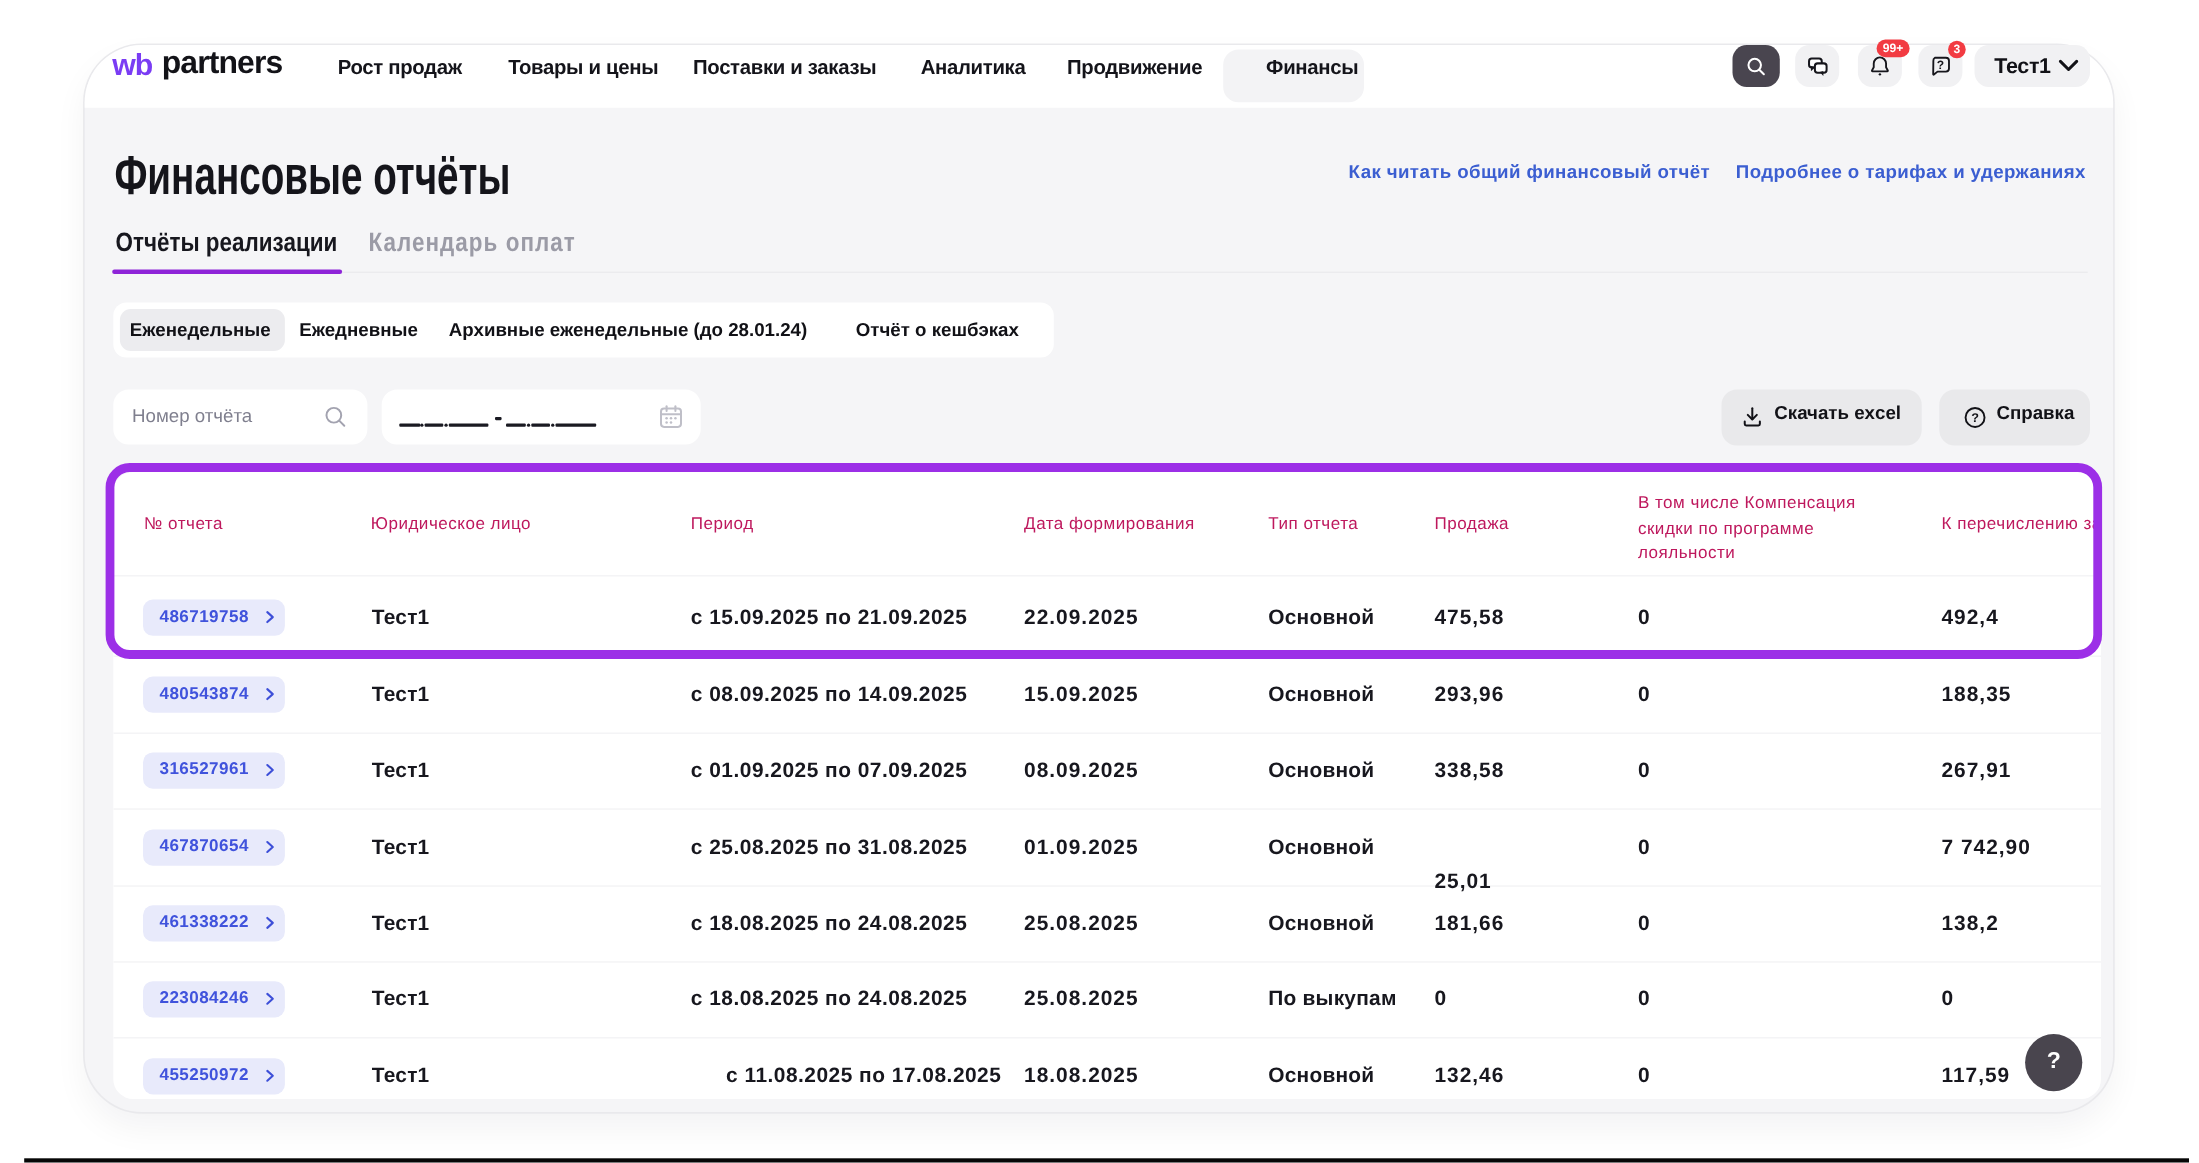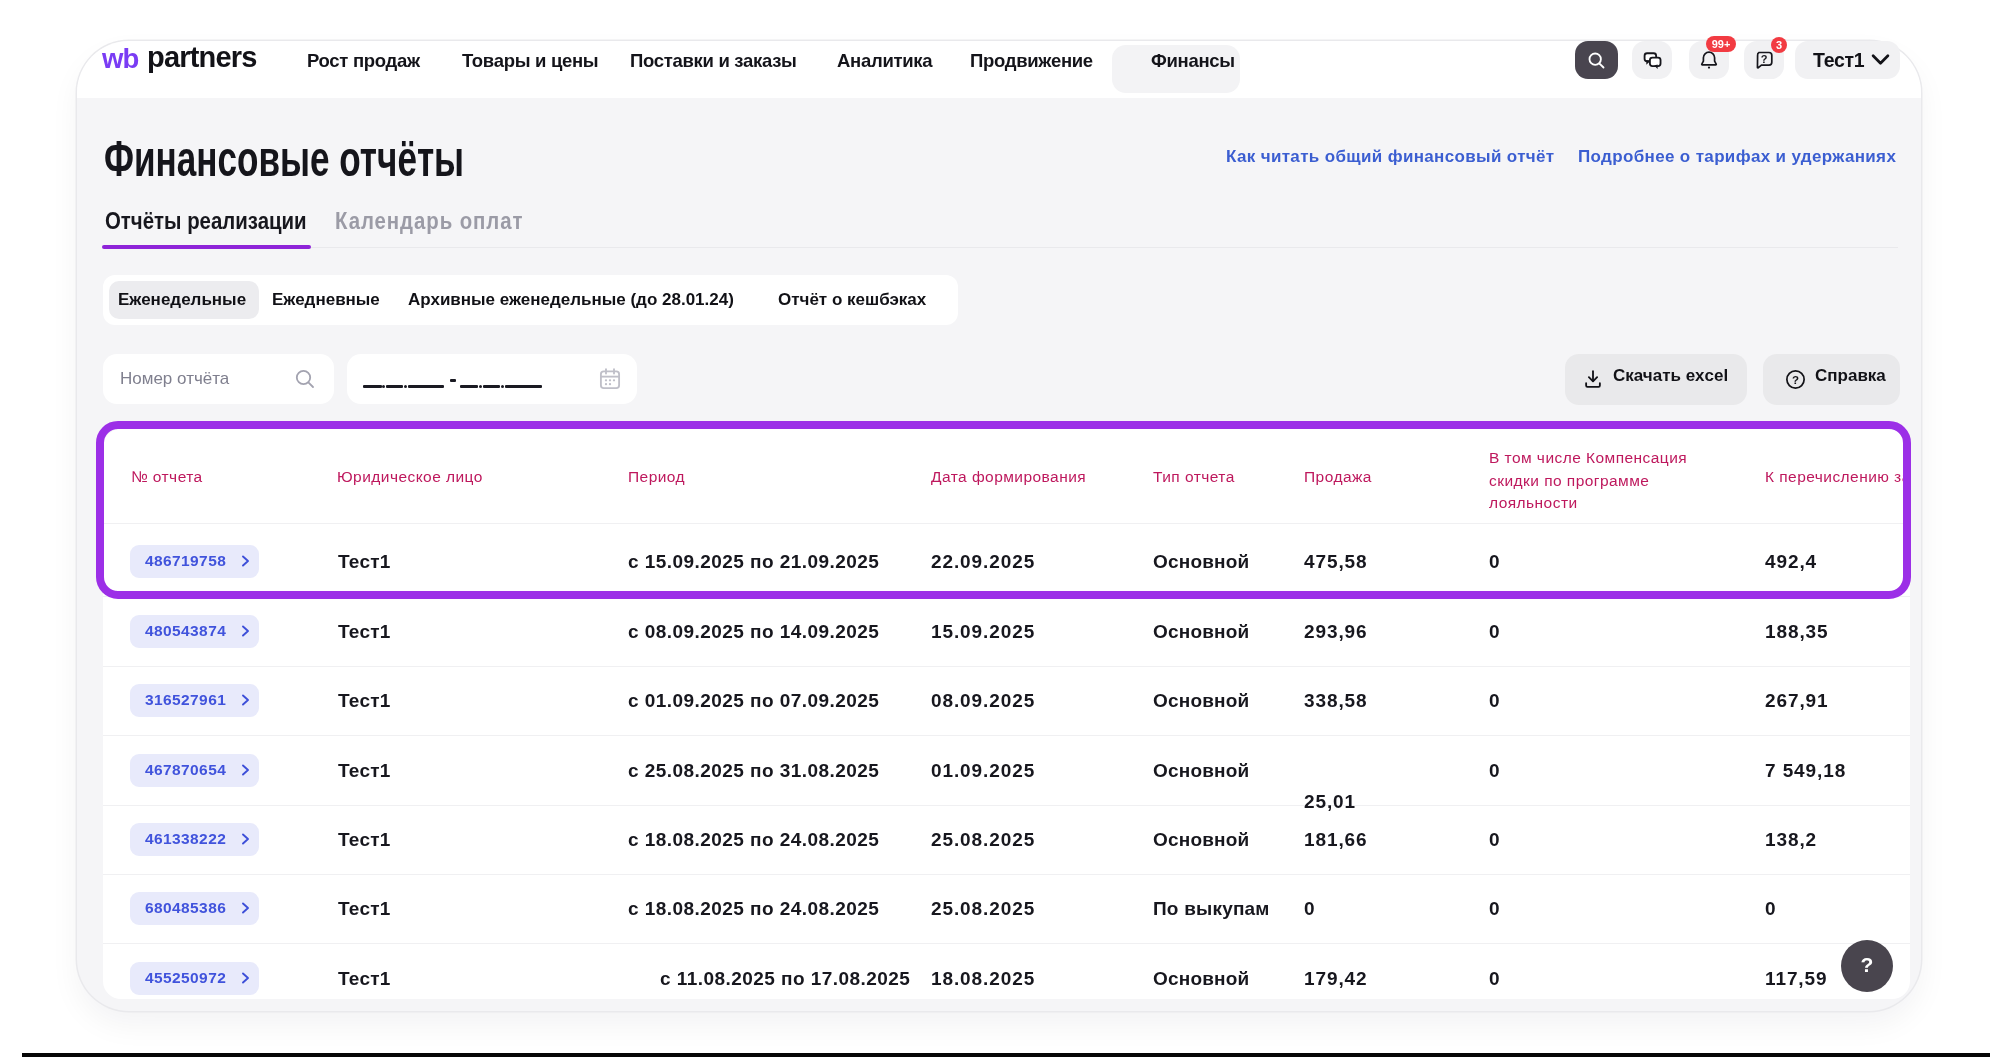--- a/index.html
+++ b/index.html
@@ -239,55 +239,55 @@
     <div class="rnum" style="left:42px; top:333px; line-height:16px;">467870654</div>
     <svg class="rchev" style="left:135px; top:334px;" width="14" height="14" viewBox="0 0 14 14" fill="none">
         <path d="M5 2.5 L10 7 L5 11.5" stroke="#3D4FD8" stroke-width="1.9" stroke-linecap="round" stroke-linejoin="round"></path>
       </svg>
     <div class="cell" style="left:235px; top:330.5px; line-height:21px;">Тест1</div>
     <div class="cell per" style="left:525px; top:330.5px; line-height:21px;">с 25.08.2025 по 31.08.2025</div>
     <div class="cell num" style="left:828px; top:330.5px; line-height:21px;">01.09.2025</div>
     <div class="cell" style="left:1050px; top:330.5px; line-height:21px;">Основной</div>
     <div class="cell num" style="left:1201px; top:330.5px; line-height:21px;margin-top:31px;">25,01</div>
     <div class="cell num" style="left:1386px; top:330.5px; line-height:21px;">0</div>
-    <div class="cell num" style="left:1662px; top:330.5px; line-height:21px;">7 549,18</div>
+    <div class="cell num" style="left:1662px; top:330.5px; line-height:21px;">7 742,90</div>
     <div class="rpill" style="left:27px; top:393.5px;"></div>
     <div class="rnum" style="left:42px; top:402px; line-height:16px;">461338222</div>
     <svg class="rchev" style="left:135px; top:403px;" width="14" height="14" viewBox="0 0 14 14" fill="none">
         <path d="M5 2.5 L10 7 L5 11.5" stroke="#3D4FD8" stroke-width="1.9" stroke-linecap="round" stroke-linejoin="round"></path>
       </svg>
     <div class="cell" style="left:235px; top:399.5px; line-height:21px;">Тест1</div>
     <div class="cell per" style="left:525px; top:399.5px; line-height:21px;">с 18.08.2025 по 24.08.2025</div>
     <div class="cell num" style="left:828px; top:399.5px; line-height:21px;">25.08.2025</div>
     <div class="cell" style="left:1050px; top:399.5px; line-height:21px;">Основной</div>
     <div class="cell num" style="left:1201px; top:399.5px; line-height:21px;">181,66</div>
     <div class="cell num" style="left:1386px; top:399.5px; line-height:21px;">0</div>
     <div class="cell num" style="left:1662px; top:399.5px; line-height:21px;">138,2</div>
     <div class="rpill" style="left:27px; top:462.5px;"></div>
-    <div class="rnum" style="left:42px; top:471px; line-height:16px;">680485386</div>
+    <div class="rnum" style="left:42px; top:471px; line-height:16px;">223084246</div>
     <svg class="rchev" style="left:135px; top:472px;" width="14" height="14" viewBox="0 0 14 14" fill="none">
         <path d="M5 2.5 L10 7 L5 11.5" stroke="#3D4FD8" stroke-width="1.9" stroke-linecap="round" stroke-linejoin="round"></path>
       </svg>
     <div class="cell" style="left:235px; top:468.5px; line-height:21px;">Тест1</div>
     <div class="cell per" style="left:525px; top:468.5px; line-height:21px;">с 18.08.2025 по 24.08.2025</div>
     <div class="cell num" style="left:828px; top:468.5px; line-height:21px;">25.08.2025</div>
     <div class="cell" style="left:1050px; top:468.5px; line-height:21px;">По выкупам</div>
     <div class="cell num" style="left:1201px; top:468.5px; line-height:21px;">0</div>
     <div class="cell num" style="left:1386px; top:468.5px; line-height:21px;">0</div>
     <div class="cell num" style="left:1662px; top:468.5px; line-height:21px;">0</div>
     <div class="rpill" style="left:27px; top:532.5px;"></div>
     <div class="rnum" style="left:42px; top:541px; line-height:16px;">455250972</div>
     <svg class="rchev" style="left:135px; top:542px;" width="14" height="14" viewBox="0 0 14 14" fill="none">
         <path d="M5 2.5 L10 7 L5 11.5" stroke="#3D4FD8" stroke-width="1.9" stroke-linecap="round" stroke-linejoin="round"></path>
       </svg>
     <div class="cell" style="left:235px; top:538.5px; line-height:21px;">Тест1</div>
     <div class="cell per" style="left:525px; top:538.5px; line-height:21px;margin-left:32px;">с 11.08.2025 по 17.08.2025</div>
     <div class="cell num" style="left:828px; top:538.5px; line-height:21px;">18.08.2025</div>
     <div class="cell" style="left:1050px; top:538.5px; line-height:21px;">Основной</div>
-    <div class="cell num" style="left:1201px; top:538.5px; line-height:21px;">179,42</div>
+    <div class="cell num" style="left:1201px; top:538.5px; line-height:21px;">132,46</div>
     <div class="cell num" style="left:1386px; top:538.5px; line-height:21px;">0</div>
     <div class="cell num" style="left:1662px; top:538.5px; line-height:21px;">117,59</div>
   </div>
 
   <div id="purple" class="abs"></div>
   <div id="floatq" class="abs">
       <span>?</span>
     </div>
   <div id="blackbar" class="abs"></div>
 </div>

